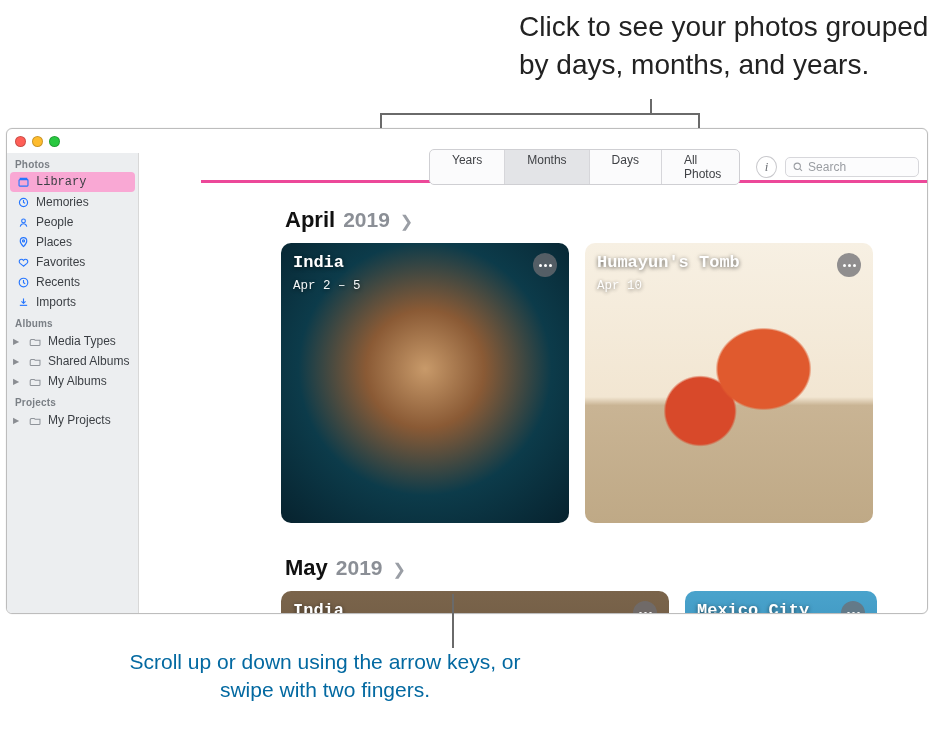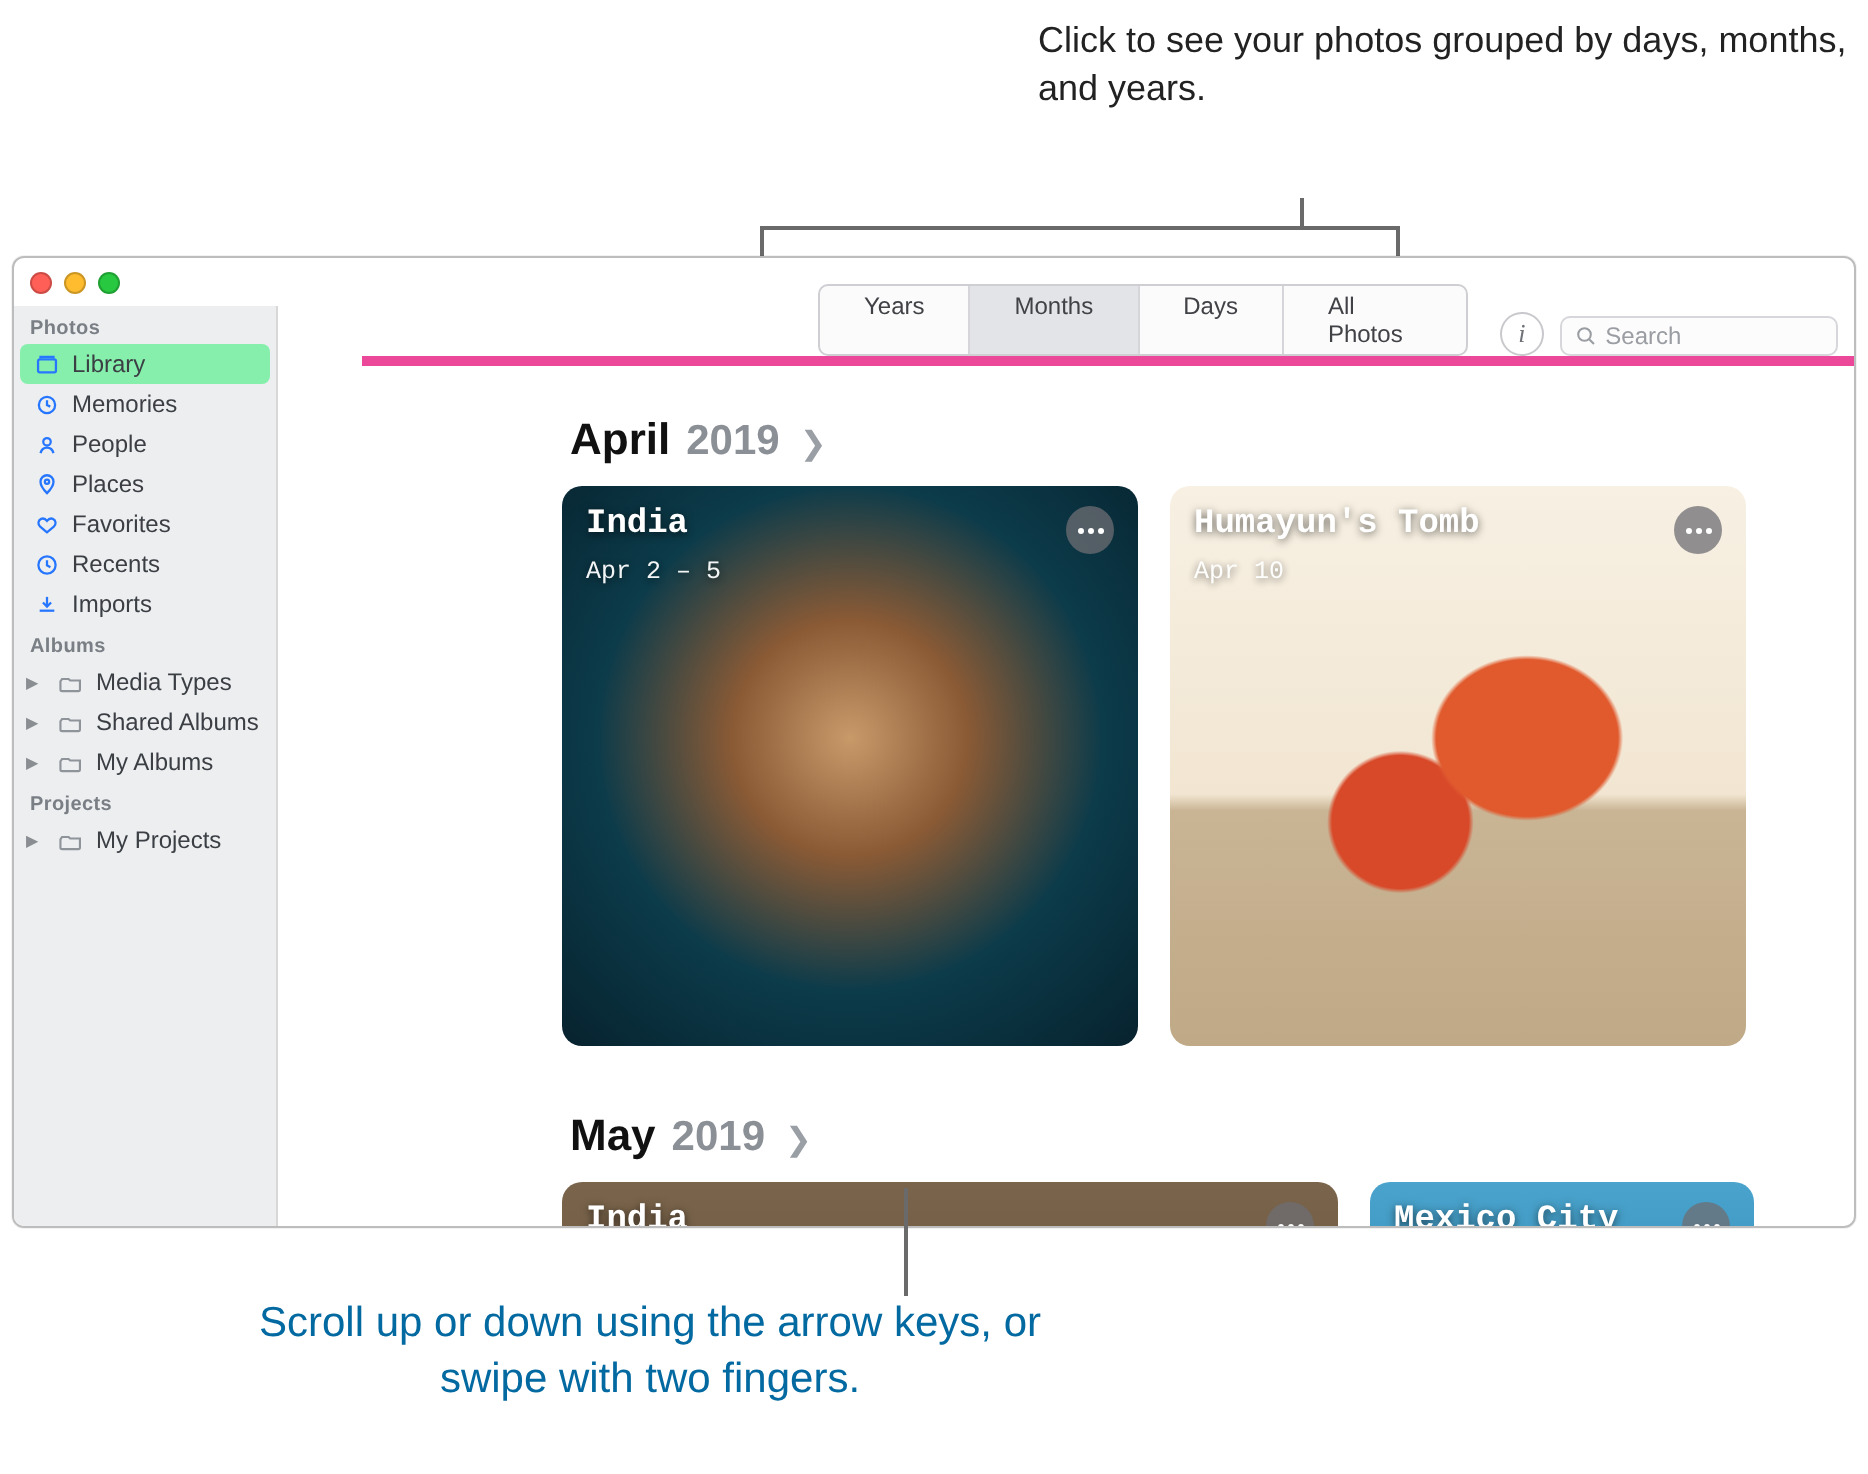--- a/index.html
+++ b/index.html
@@ -8,21 +8,21 @@
     background: #fff;
     width: 934px;
     height: 737px;
     position: relative;
     color: #222;
   }
   .callout-top {
     position: absolute;
     left: 519px;
     top: 8px;
-    font-size: 18px;
+    font-size: 28px;
     line-height: 1.35;
     color: #222;
   }
   .callout-connector {
     position: absolute;
     left: 380px;
     top: 99px;
     width: 320px;
     height: 30px;
   }
@@ -89,24 +89,25 @@
   .sb-item {
     display:flex;
     align-items:center;
     gap:6px;
     padding: 3px 6px 3px 10px;
     color:#3b3f44;
     cursor:default;
     white-space:nowrap;
   }
   .sb-item.selected {
-    background:#86efac;
+    background:#f9a8d4;
     border-radius:4px;
     margin: 0 3px;
     padding-left:7px;
+    font-family:Liberation Mono, monospace;
   }
   .sb-item .icn {
     width:13px; height:13px; display:flex; align-items:center; justify-content:center;
     color:#2676ff;
     flex-shrink:0;
   }
   .sb-item .chev {
     width:8px; color:#8a8d92; font-size:8px; margin-right:2px;
   }
   .sb-item .gray-icn { color:#8f949a; }
@@ -114,24 +115,25 @@
 
   .main {
     flex:1;
     display:flex;
     flex-direction:column;
     min-width:0;
   }
   .toolbar {
     height: 30px;
     display:flex;
-    align-items:flex-end;
+    align-items:center;
     padding: 0 8px;
     gap: 8px;
-    border-bottom:5px solid #ec4899;
+    border-bottom:3px solid #ec4899;
+    margin-left:20px;
   }
   .spacer{flex:1;}
   .seg {
     display:flex;
     border:1px solid #cfcfd3;
     border-radius:5px;
     overflow:hidden;
     background:#fbfbfc;
     margin-left: 220px;
   }

